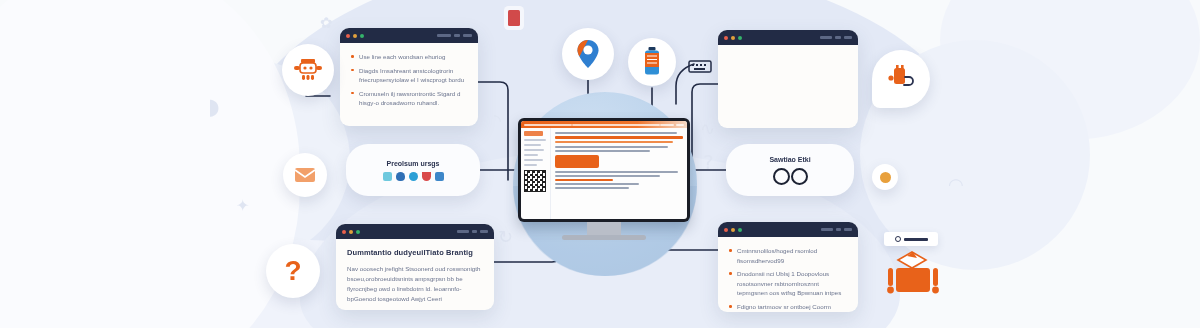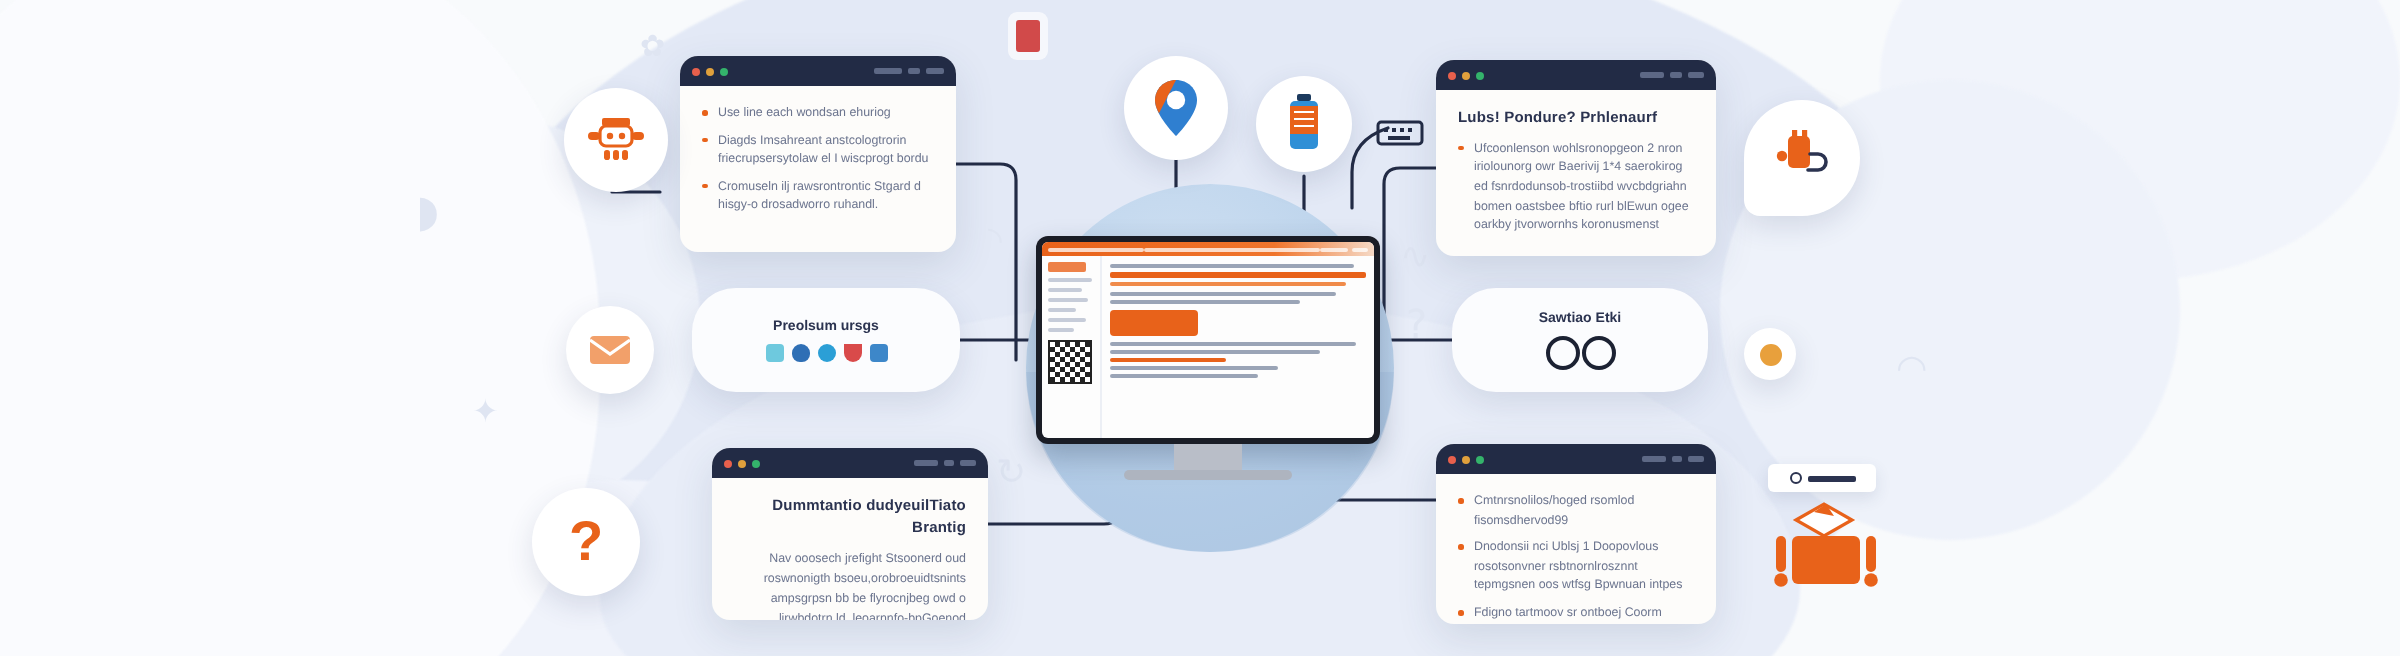--- a/index.html
+++ b/index.html
@@ -226,29 +226,23 @@
     <div class="card-bar">
       <span class="dot r"></span>
       <span class="dot y"></span>
       <span class="dot g"></span>
       <span class="bar-meta">
           <span style="width:12px"></span>
           <span style="width:6px"></span>
           <span style="width:8px"></span>
         </span>
     </div>
-    <div class="card-body">
-      <div class="c-title">Lubs! Pondure? Prhlenaurf</div>
-      <ul class="bullets">
-        <li>Ufcoonlenson wohlsronopgeon 2 nron iriolounorg owr Baerivij 1*4 saerokirog ed fsnrdodunsob-trostiibd wvcbdgriahn bomen oastsbee bftio rurl blEwun ogee oarkby jtvorwornhs koronusmenst</li>
-      </ul>
-    </div>
-  </div>
-
-  <div class="card" style="left:356px;top:224px;width:138px;height:86px;text-align:right;">
+  </div>
+
+  <div class="card" style="left:336px;top:224px;width:158px;height:86px;">
     <div class="card-bar">
       <span class="dot r"></span>
       <span class="dot y"></span>
       <span class="dot g"></span>
       <span class="bar-meta">
           <span style="width:12px"></span>
           <span style="width:5px"></span>
           <span style="width:8px"></span>
         </span>
     </div>

